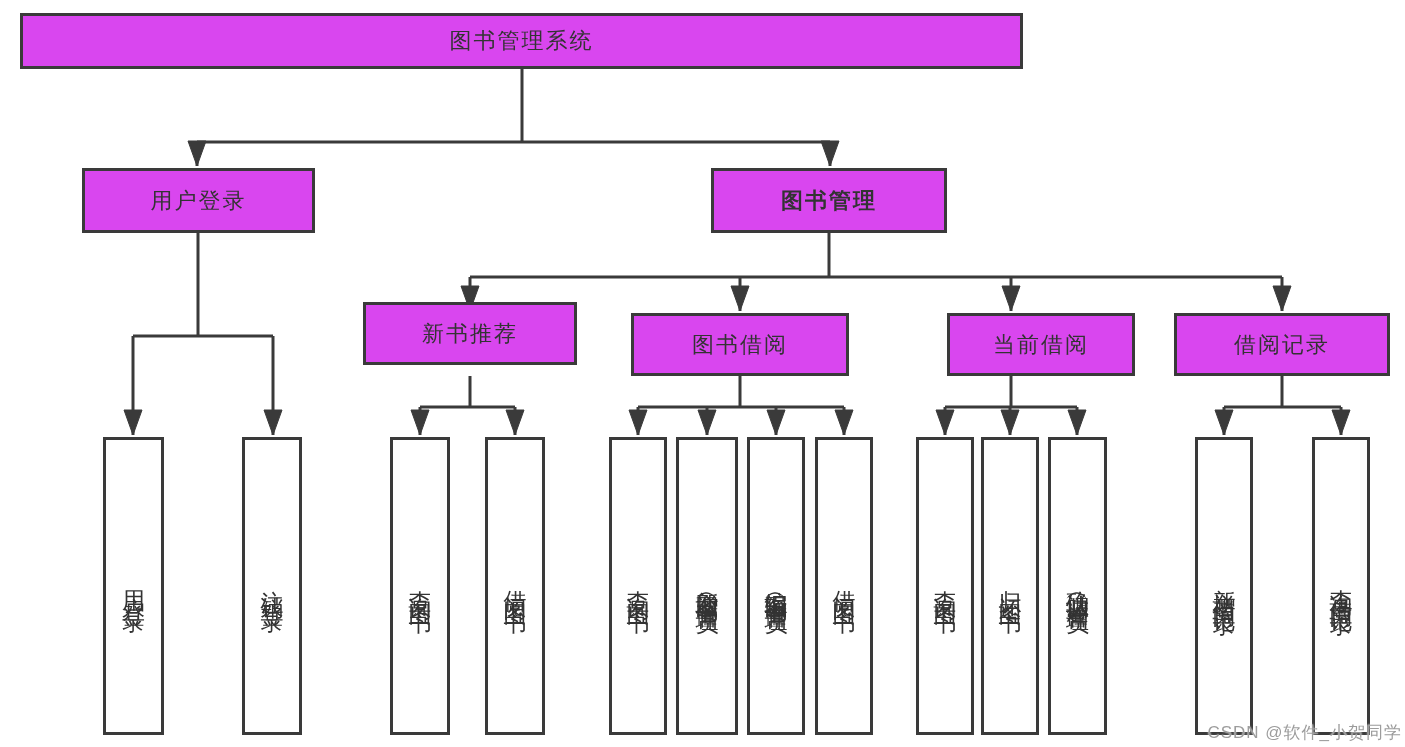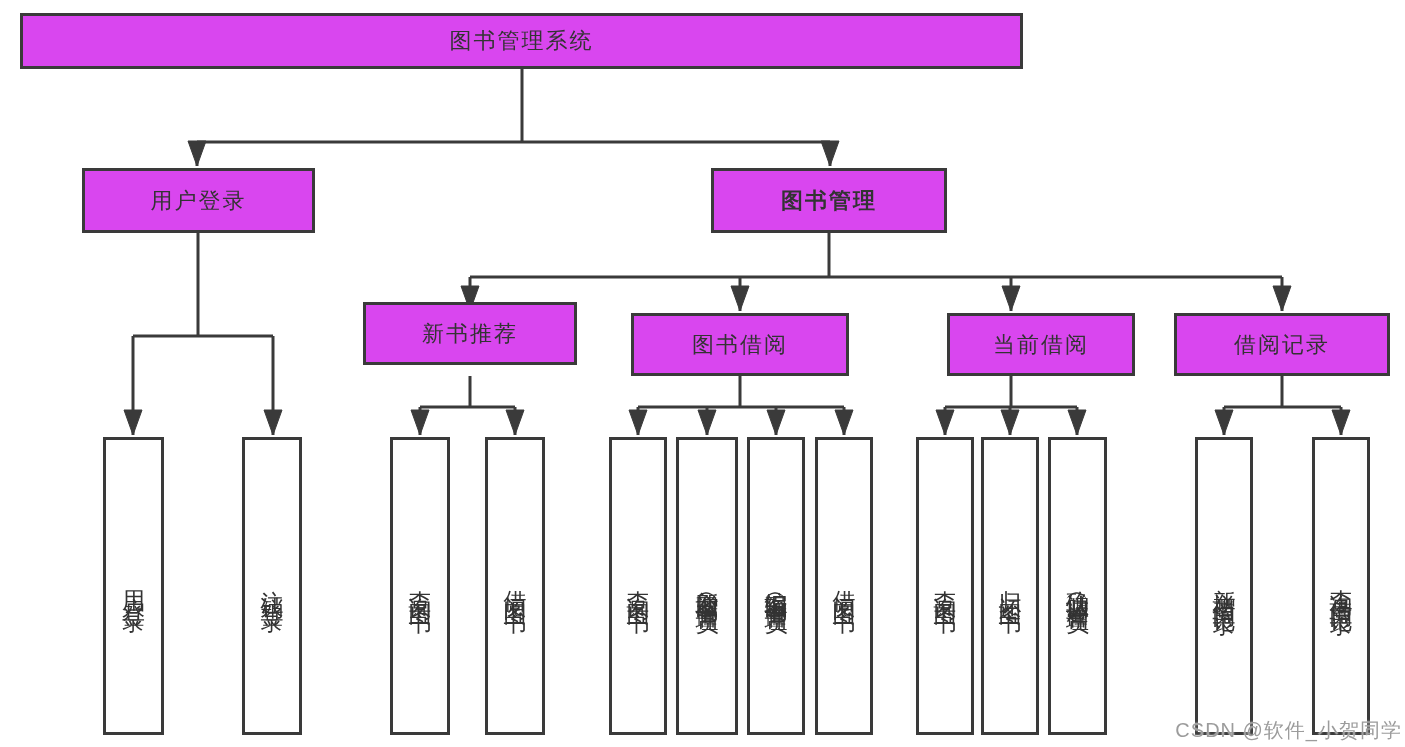--- a/index.html
+++ b/index.html
@@ -33,21 +33,21 @@
     letter-spacing:7px;
     line-height:1;
     z-index:2;
     top:437px;
     height:298px;
   }
   .watermark{
     position:absolute;
     right:3px;
     bottom:3px;
-    font-size:20px;
+    font-size:17px;
     color:#9c9c9c;
     letter-spacing:1px;
     text-shadow:0 0 2px #ffffff;
     z-index:3;
     white-space:nowrap;
   }
 </style>
 </head>
 <body>
 

